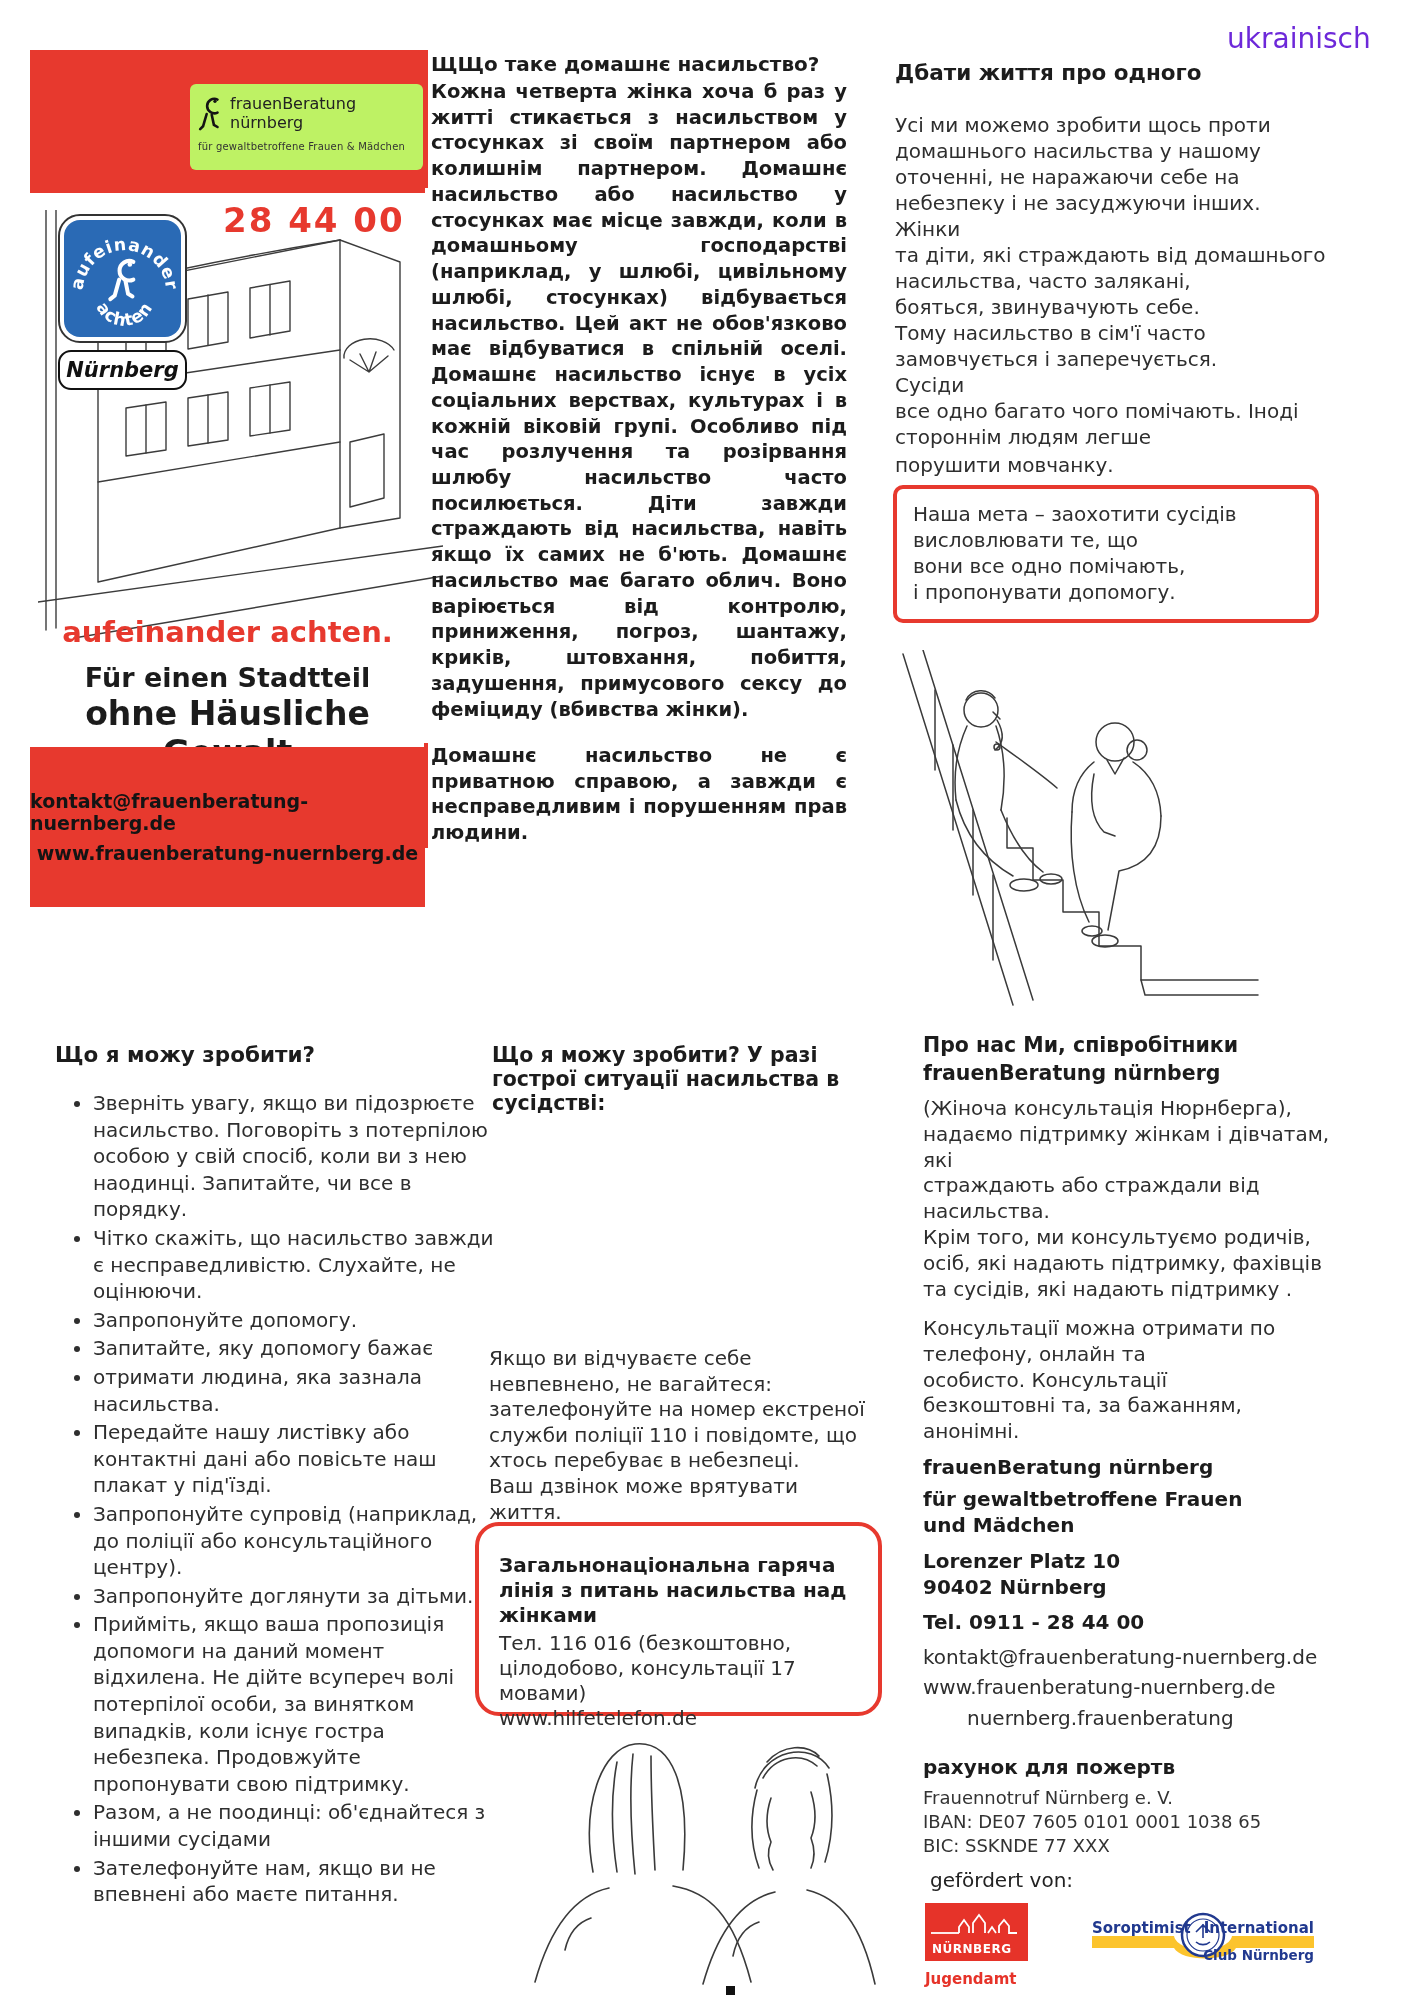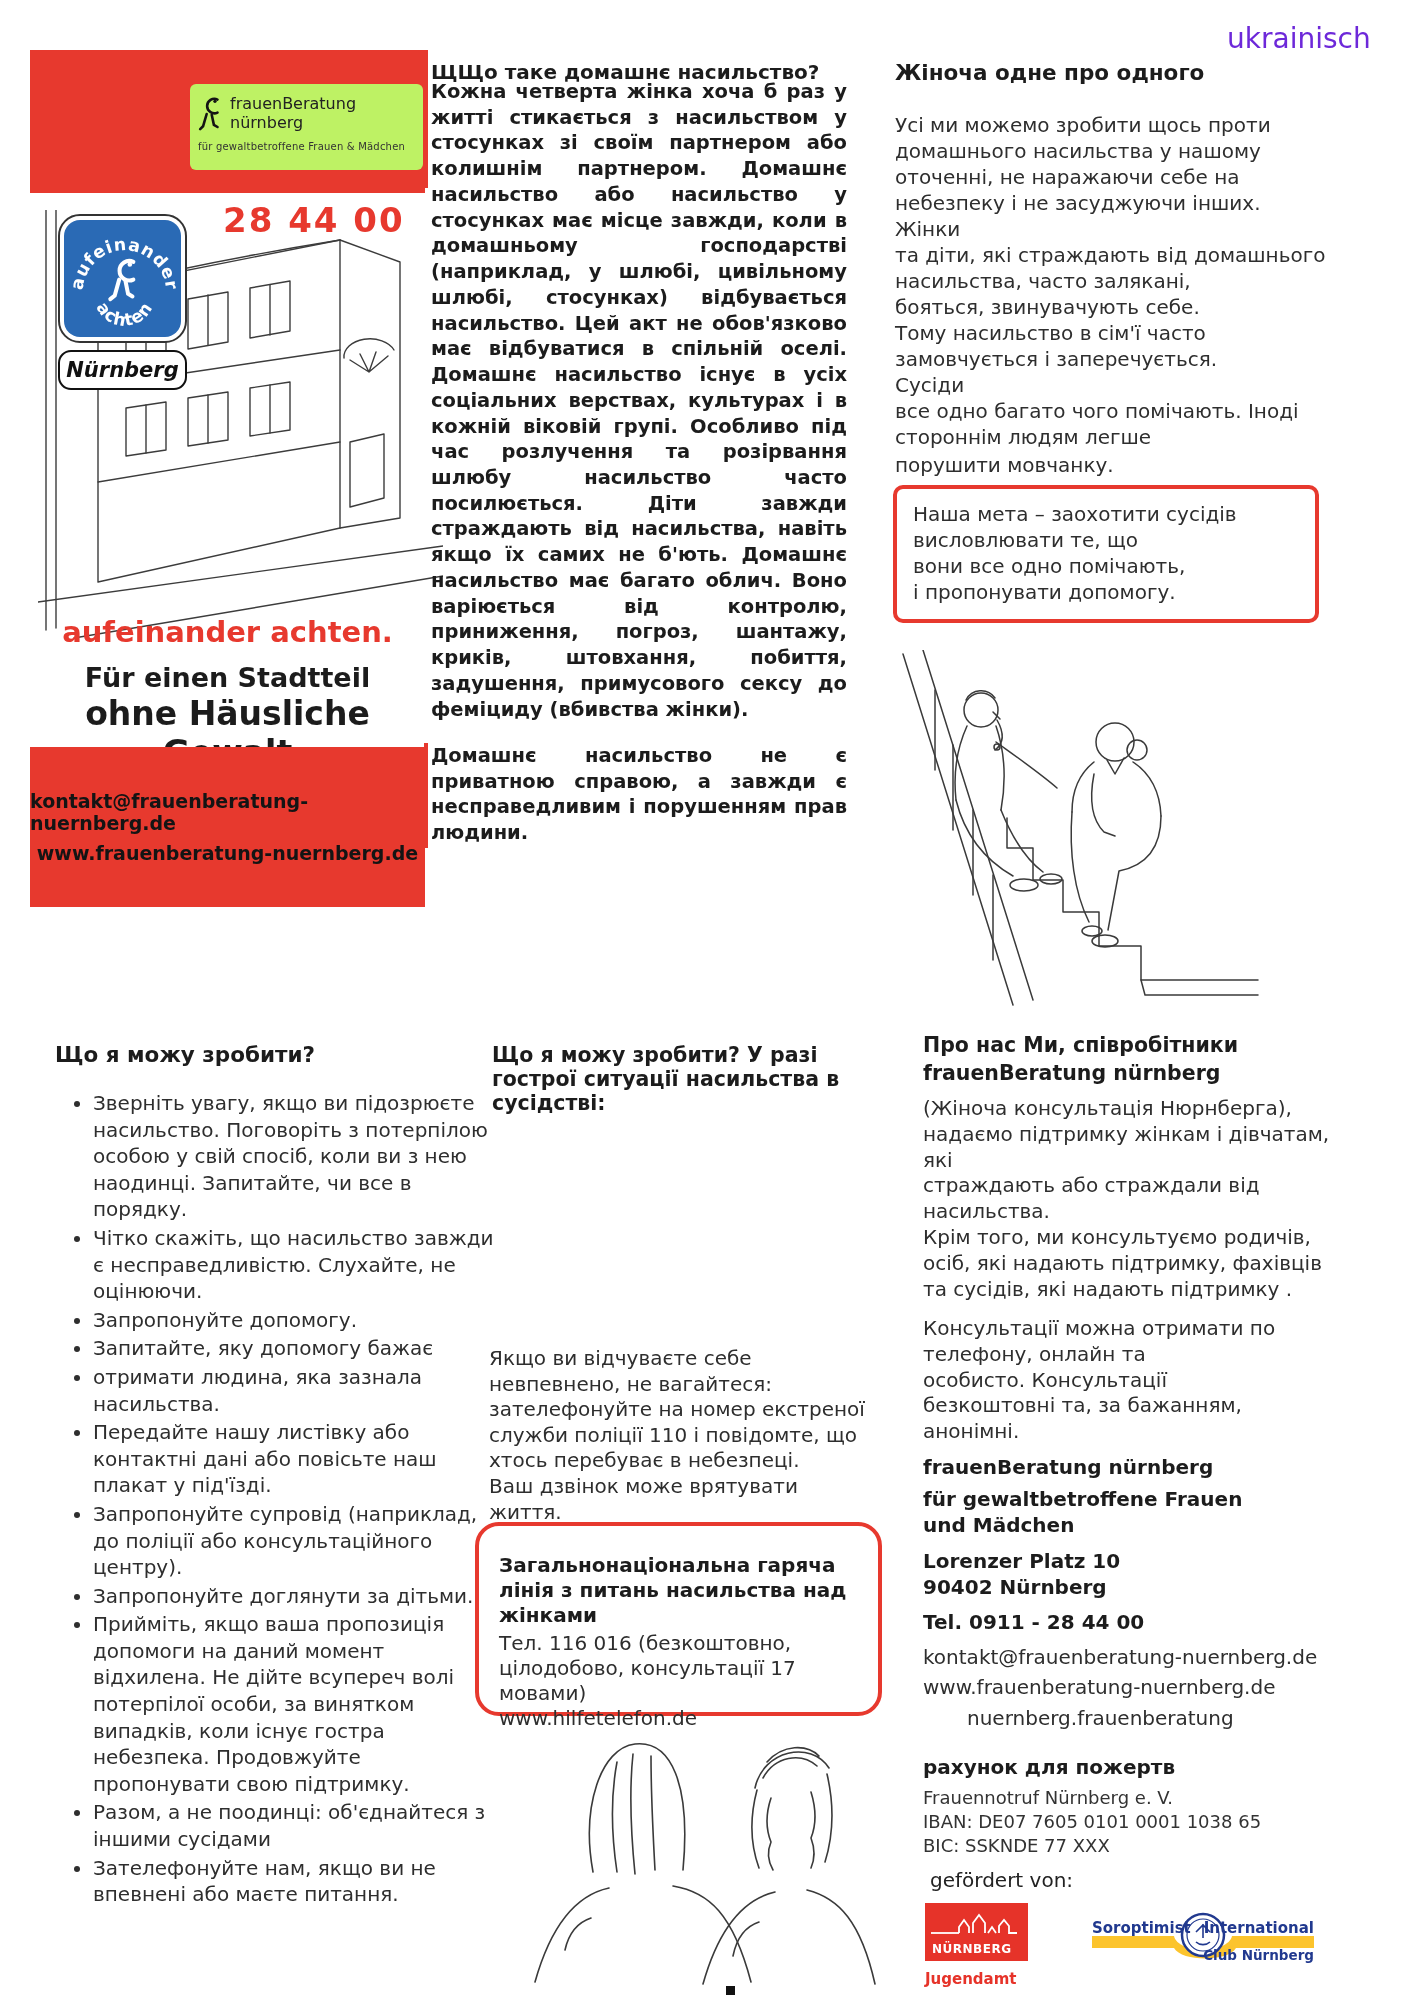--- a/index.html
+++ b/index.html
@@ -39,21 +39,21 @@
 
   
   #left-heading{left:55px;top:1042px;font-size:21.5px;}
   #left-list{left:37px;top:1090px;width:410px;margin:0;padding:0 0 0 56px;
              font-size:20px;line-height:1.33;color:var(--gray);}
   #left-list li{margin:0 0 2px 0;}
 
   
   #mid-bar1{left:424px;top:50px;width:4px;height:138px;background:var(--red);}
   #mid-bar2{left:424px;top:743px;width:4px;height:105px;background:var(--red);}
-  #mid-heading{left:431px;top:52px;width:416px;font-size:20px;margin-top:8px;}
+  #mid-heading{left:431px;top:52px;width:416px;font-size:20px;}
   #mid-para1{left:431px;top:79px;width:416px;font-size:19.5px;font-weight:700;color:var(--ink);line-height:1.32;}
   #mid-para2{left:431px;top:743px;width:416px;font-size:19.5px;font-weight:700;color:var(--ink);line-height:1.32;}
   #acute-heading{left:492px;top:1043px;width:368px;font-size:20.5px;line-height:1.18;}
   #acute-para1{left:489px;top:1146px;width:380px;font-size:20px;line-height:1.26;}
   #acute-para2{left:489px;top:1346px;width:380px;font-size:20px;line-height:1.28;}
   #hotline-box{left:475px;top:1522px;width:407px;height:194px;border:4px solid var(--red);
                border-radius:24px;box-sizing:border-box;padding:27px 20px;}
   #hotline-title{font-size:20px;font-weight:700;color:var(--ink);line-height:1.26;}
   #hotline-body{font-size:20px;line-height:1.26;color:var(--gray);margin-top:2px;}
   #women-svg{left:505px;top:1722px;width:378px;height:272px;}
@@ -207,21 +207,21 @@
       <path d="M252,68 C244,98 246,124 254,146 M322,52 C330,86 328,114 320,140"></path>
       <path d="M266,76 Q258,100 266,120 Q260,134 268,148 M306,70 Q314,96 306,116 Q312,132 306,146"></path>
       <path d="M198,262 C216,198 244,176 270,170 M302,168 C334,176 356,200 370,262"></path>
       <path d="M228,234 C232,214 242,204 254,200"></path>
     </g>
   </svg>
 
   <div class="abs" id="mark-square"></div>
 
   <div class="abs" id="lang-label">ukrainisch</div>
-  <div class="abs bold" id="care-heading">Жіноча одне про одного</div>
+  <div class="abs bold" id="care-heading">Дбати життя про одного</div>
   <div class="abs pre" id="care-para1">Усі ми можемо зробити щось проти
 домашнього насильства у нашому
 оточенні, не наражаючи себе на
 небезпеку і не засуджуючи інших.
 Жінки
 та діти, які страждають від домашнього
 насильства, часто залякані,
 бояться, звинувачують себе.
 Тому насильство в сім'ї часто
 замовчується і заперечується.

